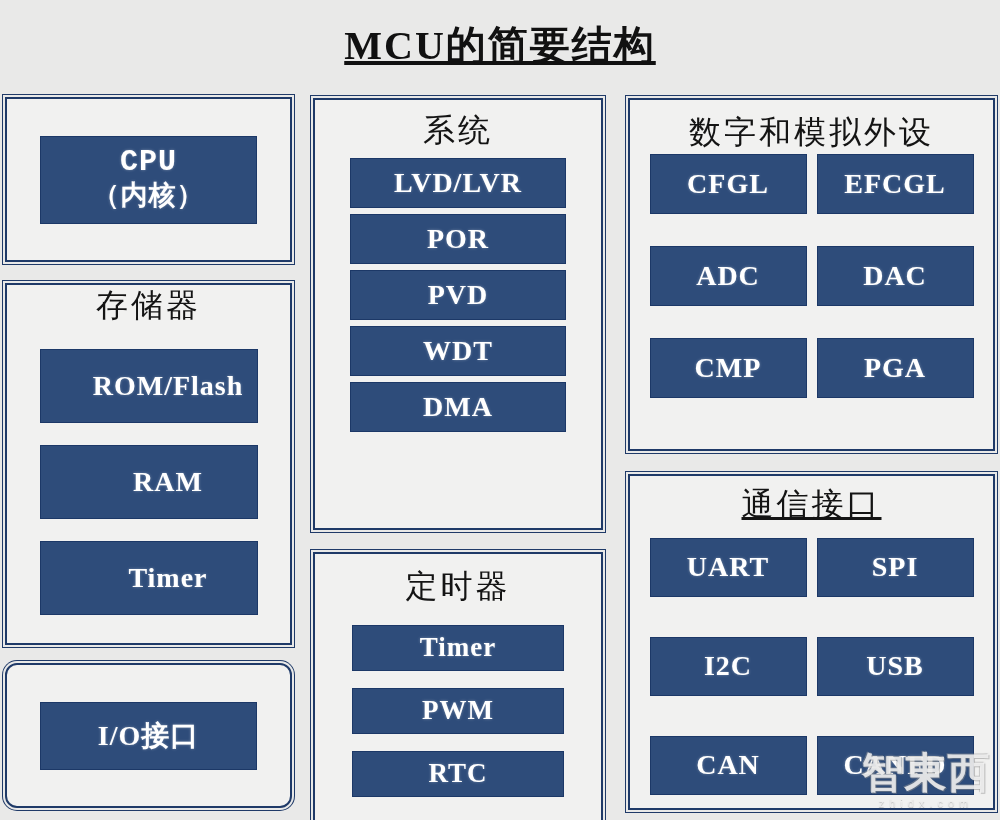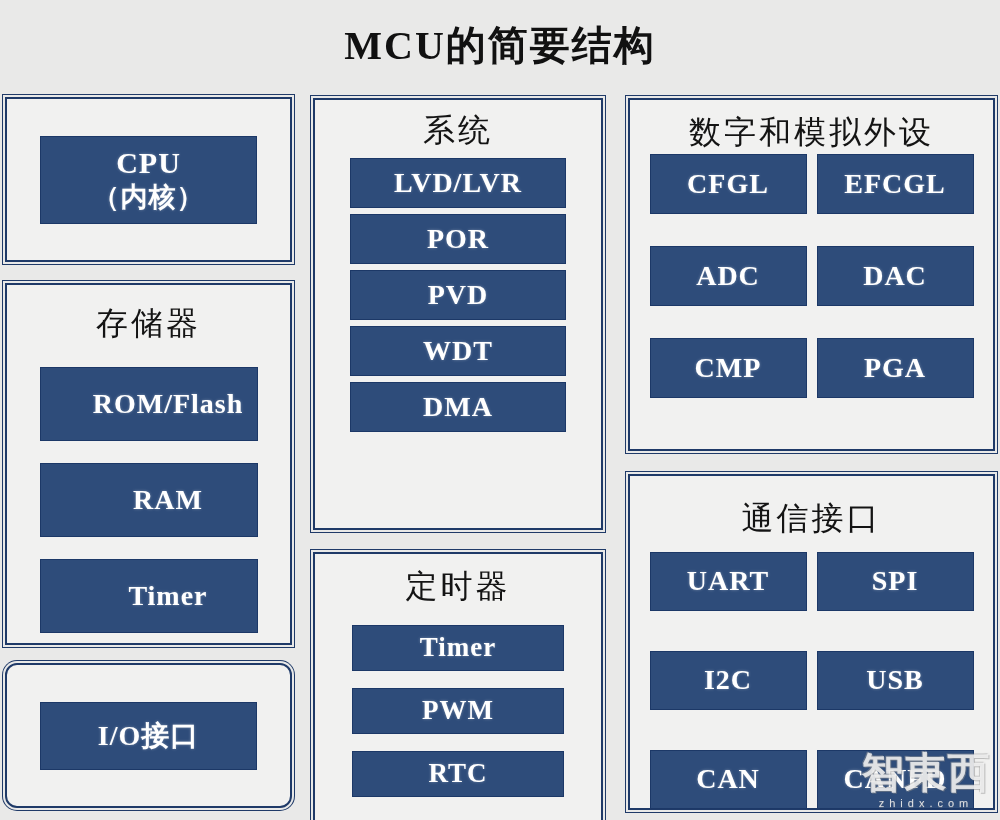--- a/index.html
+++ b/index.html
@@ -10,20 +10,21 @@
     overflow:hidden;
     position:relative;
   }
   #stage{position:absolute;left:0;top:0;width:1000px;height:820px;}
 
   .main-title{
     position:absolute;left:0;top:18px;width:1000px;
     text-align:center;
     font-size:40px;font-weight:bold;color:#111;
     letter-spacing:2px;
+    text-decoration:underline;
   }
 
   .panel{
     position:absolute;
     background:#f1f1f0;
     border:2px solid #1f3a68;
     box-shadow:0 0 0 2px #e9e9e8, 0 0 0 3px #1f3a68;
     box-sizing:border-box;
   }
 
@@ -42,26 +43,26 @@
     font-weight:bold;
     font-size:28px;
     display:flex;align-items:center;justify-content:center;
     text-align:center;
     box-sizing:border-box;
     text-shadow:0 0 3px rgba(255,255,255,0.35);
     letter-spacing:1px;
   }
 
   
-  #p-cpu{left:5px;top:97px;width:287px;height:165px;display:flex;align-items:center;justify-content:center;}
+  #p-cpu{left:5px;top:97px;width:287px;height:165px;display:flex;align-items:center;justify-content:center;font-family:Liberation Mono, monospace;}
   #p-cpu .blk{width:217px;height:88px;flex-direction:column;font-size:30px;line-height:1.25;}
   #p-cpu .blk .l2{font-size:27px;}
 
   #p-memory{left:5px;top:283px;width:287px;height:362px;}
-  #p-memory .panel-title{padding-top:18px;}
+  #p-memory .panel-title{}
   #p-memory .blk{width:218px;height:74px;margin:22px auto 16px auto;padding-left:39px;}
   #p-memory .blk:first-of-type{margin-top:23px;}
 
   #p-io{left:5px;top:663px;width:287px;height:145px;display:flex;align-items:center;justify-content:center;border-radius:12px;}
   #p-io .blk{width:217px;height:68px;}
 
   
   #p-system{left:313px;top:98px;width:290px;height:432px;}
   #p-system .panel-title{padding-top:10px;}
   #p-system .blk{width:216px;height:50px;margin:6px auto 0 auto;}
@@ -78,21 +79,21 @@
   .grid2{
     display:grid;
     grid-template-columns:157px 157px;
     justify-content:center;
     column-gap:10px;
   }
   #p-periph .grid2{row-gap:32px;}
   #p-periph .blk{height:60px;}
 
   #p-comm{left:628px;top:474px;width:367px;height:336px;}
-  #p-comm .panel-title{padding-top:22px;}
+  #p-comm .panel-title{padding-top:8px;text-decoration:underline;}
   #p-comm .grid2{row-gap:40px;margin-top:12px;}
   #p-comm .blk{height:59px;}
 
   
   .watermark{
     position:absolute;left:858px;top:752px;width:136px;
     text-align:center;z-index:50;pointer-events:none;
     font-family:"Liberation Sans","DejaVu Sans",sans-serif;
   }
   .wm-cn{

